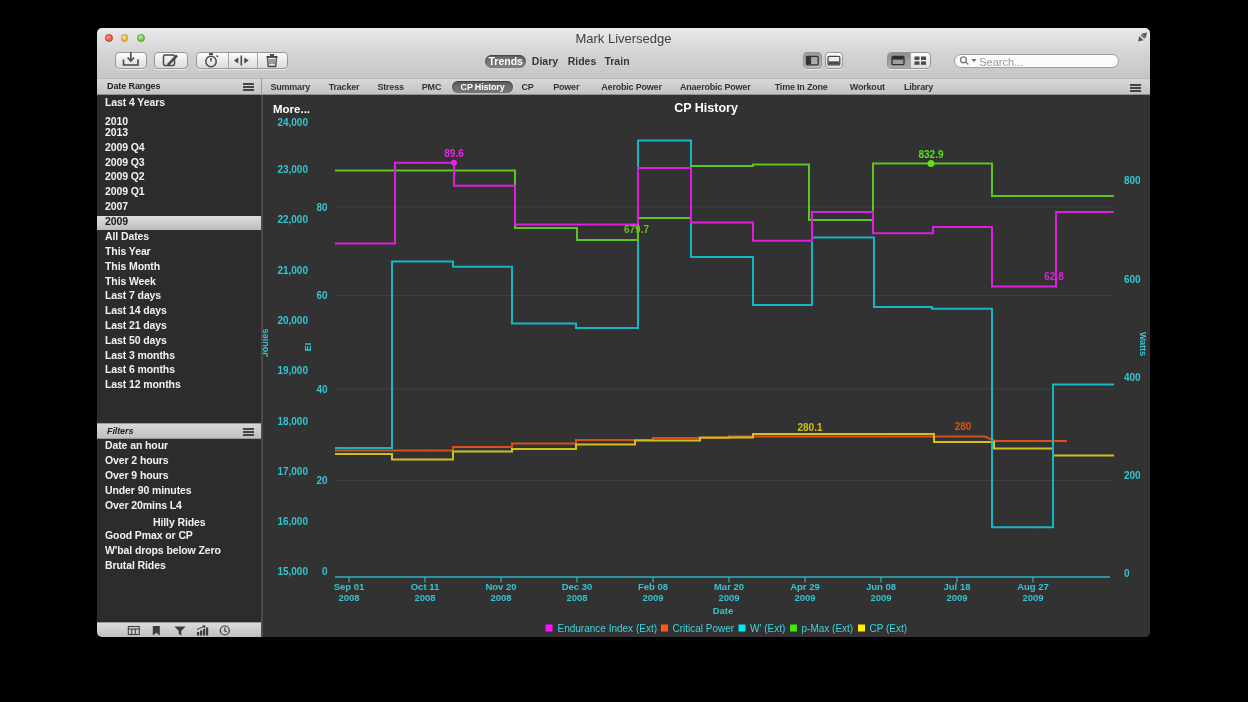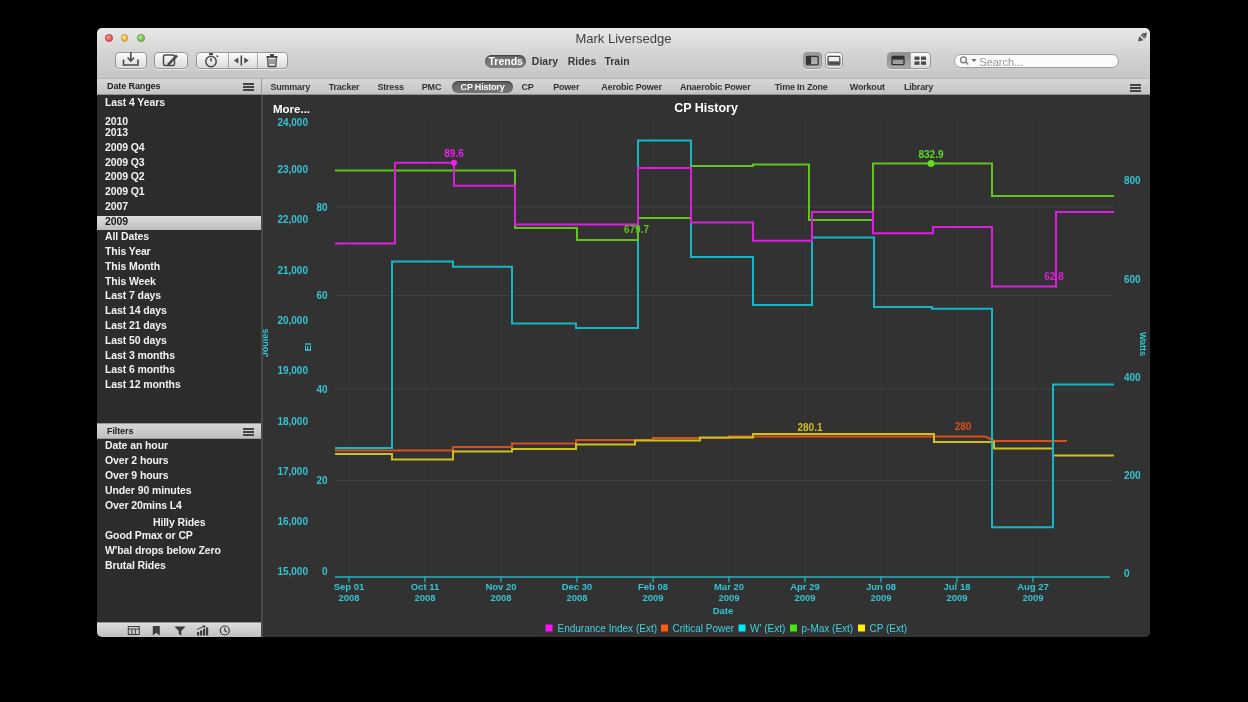--- a/index.html
+++ b/index.html
@@ -150,21 +150,21 @@
     <div class="sitem" style="top:164.7px;">This Month</div>
     <div class="sitem" style="top:179.5px;">This Week</div>
     <div class="sitem" style="top:194.3px;">Last 7 days</div>
     <div class="sitem" style="top:209.1px;">Last 14 days</div>
     <div class="sitem" style="top:223.9px;">Last 21 days</div>
     <div class="sitem" style="top:238.7px;">Last 50 days</div>
     <div class="sitem" style="top:253.5px;">Last 3 months</div>
     <div class="sitem" style="top:268.3px;">Last 6 months</div>
     <div class="sitem" style="top:283.1px;">Last 12 months</div>
     <div id="fhead">
-        <span class="hdrtxt" style="display:block;">Filters</span>
+        <span class="hdrtxt" style="display:block;font-style:italic;">Filters</span>
         <div class="burger"></div>
       </div>
     <div class="sitem" style="top:344px;">Date an hour</div>
     <div class="sitem" style="top:359px;">Over 2 hours</div>
     <div class="sitem" style="top:374px;">Over 9 hours</div>
     <div class="sitem" style="top:389px;">Under 90 minutes</div>
     <div class="sitem" style="top:403.9px;">Over 20mins L4</div>
     <div class="sitem" style="top:421px;padding-left:48px;">Hilly Rides</div>
     <div class="sitem" style="top:433.9px;">Good Pmax or CP</div>
     <div class="sitem" style="top:448.9px;">W'bal drops below Zero</div>

